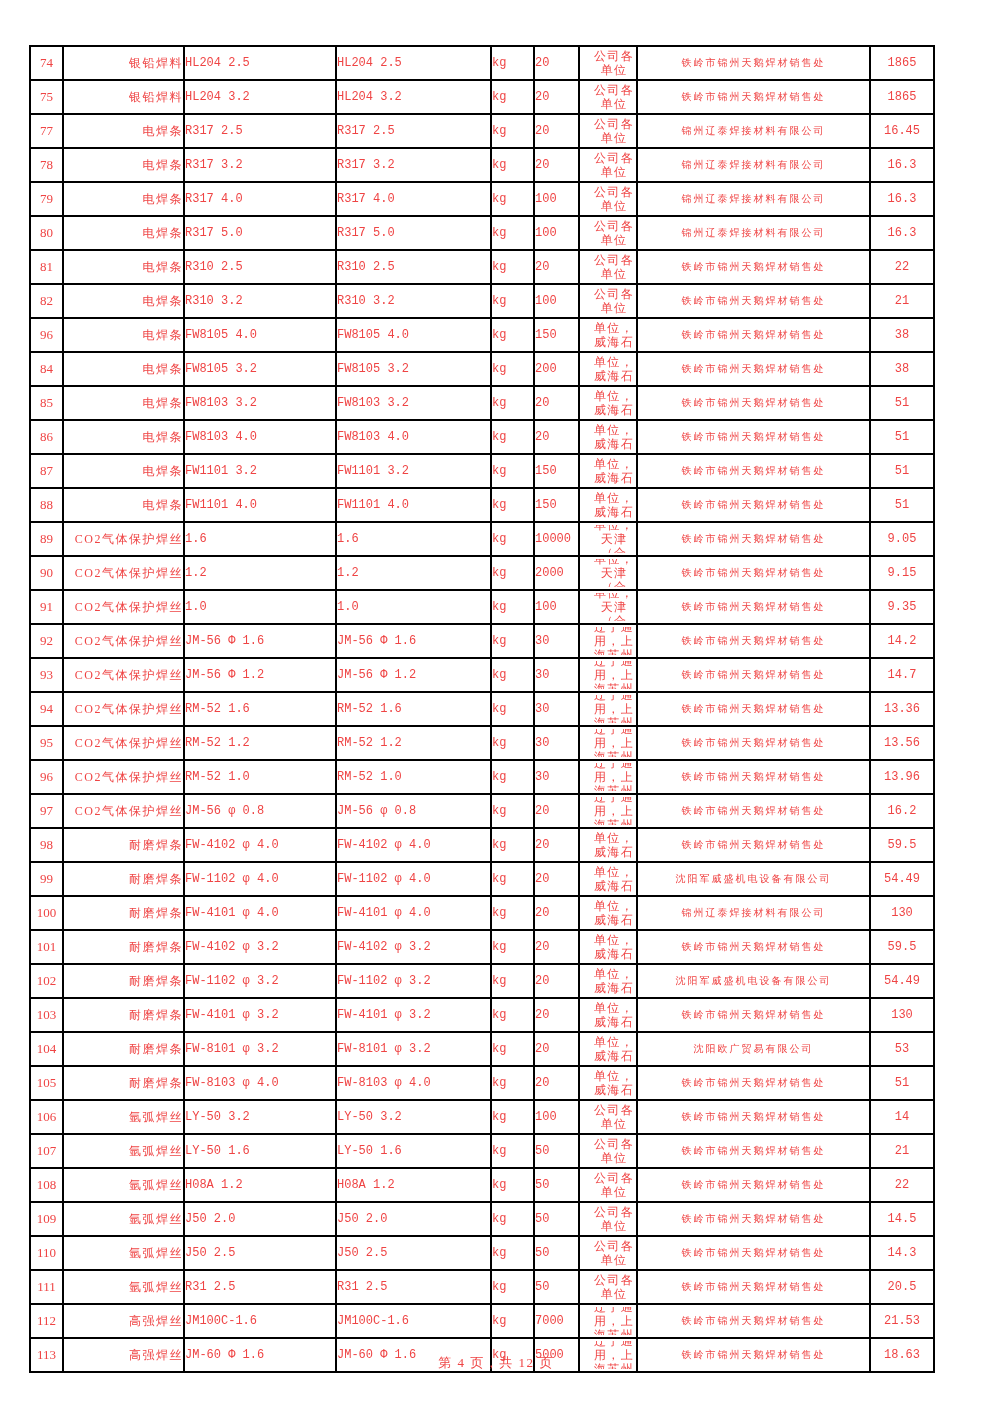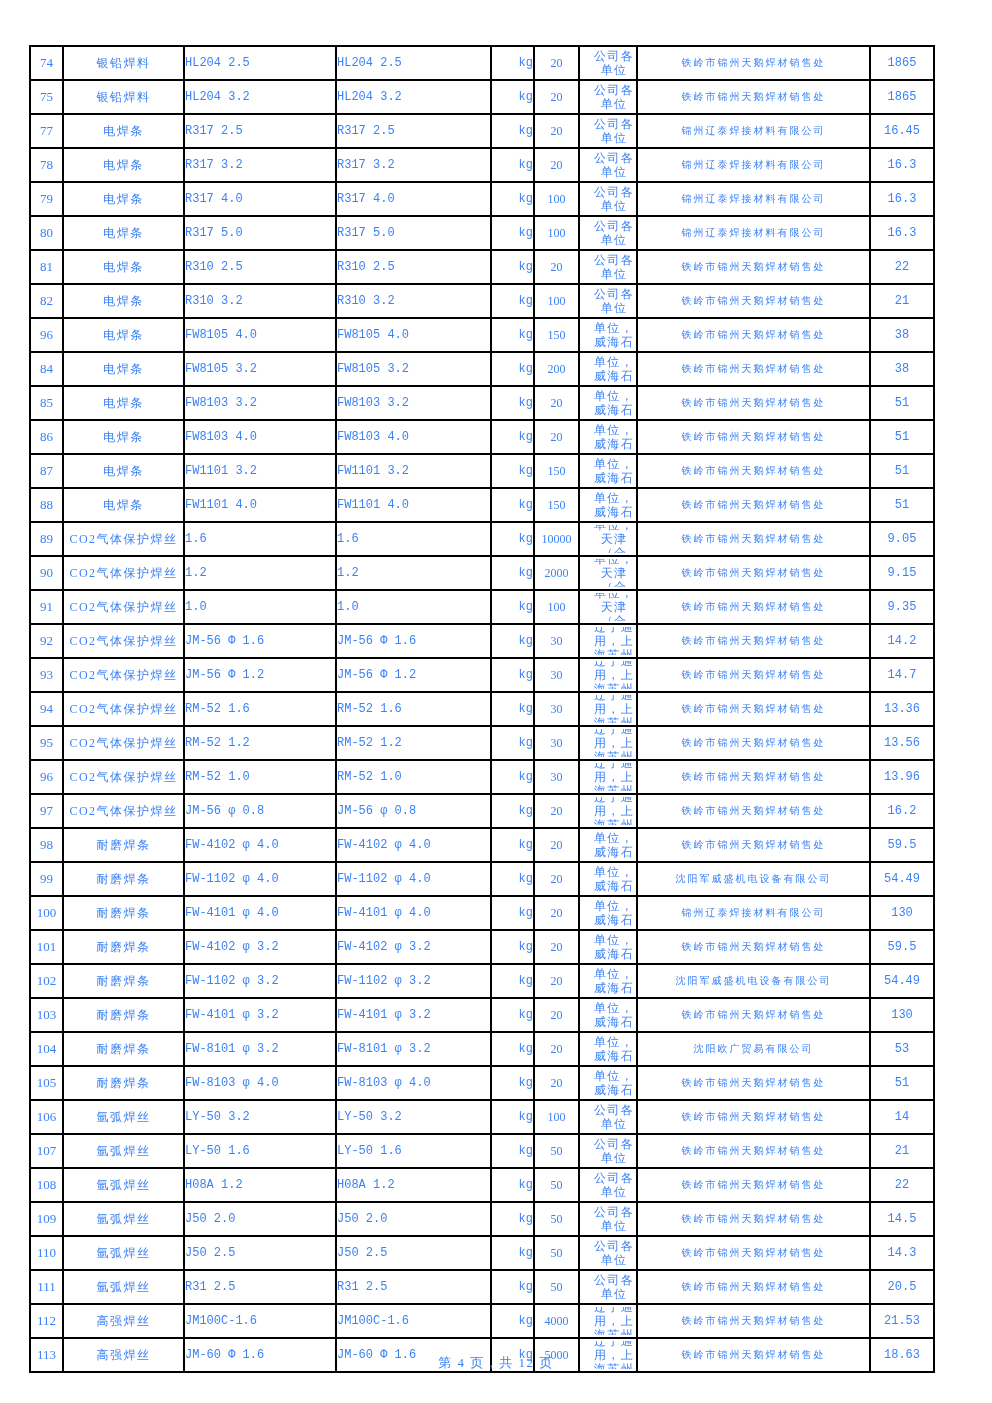--- a/index.html
+++ b/index.html
@@ -1,29 +1,29 @@
 <!DOCTYPE html>
 <html><head>
 <meta charset="utf-8">
 <style>
   html,body{margin:0;padding:0;background:#ffffff;}
   .page{position:relative;width:992px;height:1403px;background:#fff;overflow:hidden;
-        font-family:"Liberation Serif",serif;color:#3b82f6;}
+        font-family:"Liberation Serif",serif;color:#ef4444;}
   table.price-table{position:absolute;left:29px;top:45px;width:904px;
         border-collapse:collapse;table-layout:fixed;}
   table.price-table td{border:2px solid #000;padding:0;overflow:hidden;
         height:32px;vertical-align:middle;}
   tr.row{height:32px;}
   .cn{font-family:"Liberation Serif",serif;}
   .mono{font-family:"Liberation Mono","DejaVu Sans Mono",monospace;}
   td.c-no{text-align:center;font-size:13px;}
-  td.c-name{text-align:center;padding-left:4px;font-size:12px;letter-spacing:1.5px;}
+  td.c-name{text-align:right;padding-left:4px;font-size:12px;letter-spacing:1.5px;}
   td.c-spec{text-align:left;padding-left:4px;font-size:12px;}
-  td.c-unit{text-align:right;font-size:12px;}
-  td.c-qty{text-align:center;padding-right:2px;font-size:12px;font-family:Liberation Serif, serif;}
+  td.c-unit{text-align:left;font-size:12px;}
+  td.c-qty{text-align:left;padding-right:2px;font-size:12px;}
   td.c-usage{text-align:center;}
   td.c-supplier{text-align:center;font-size:10px;letter-spacing:2px;}
   td.c-price{text-align:center;font-size:12px;}
   .clipbox{height:28px;overflow:hidden;display:flex;align-items:center;justify-content:flex-end;padding-left:12px;}
   .clipbox span{display:block;width:56px;font-size:12px;line-height:14px;
         letter-spacing:1.3px;text-align:center;word-break:normal;}
   .footer{position:absolute;left:0;top:1354px;width:992px;text-align:center;
         font-size:13px;letter-spacing:1.5px;font-family:"Liberation Serif",serif;}
 </style>
 </head>
@@ -598,21 +598,21 @@
           </td>
           <td class="c-supplier cn">铁岭市锦州天鹅焊材销售处</td>
           <td class="c-price mono">20.5</td>
         </tr>
         <tr class="row">
           <td class="c-no cn">112</td>
           <td class="c-name cn">高强焊丝</td>
           <td class="c-spec mono">JM100C-1.6</td>
           <td class="c-spec mono">JM100C-1.6</td>
           <td class="c-unit mono">kg</td>
-          <td class="c-qty mono">4000</td>
+          <td class="c-qty mono">7000</td>
           <td class="c-usage cn">
             <div class="clipbox">
               <span>辽宁通用，上海苏州</span>
             </div>
           </td>
           <td class="c-supplier cn">铁岭市锦州天鹅焊材销售处</td>
           <td class="c-price mono">21.53</td>
         </tr>
         <tr class="row">
           <td class="c-no cn">113</td>

